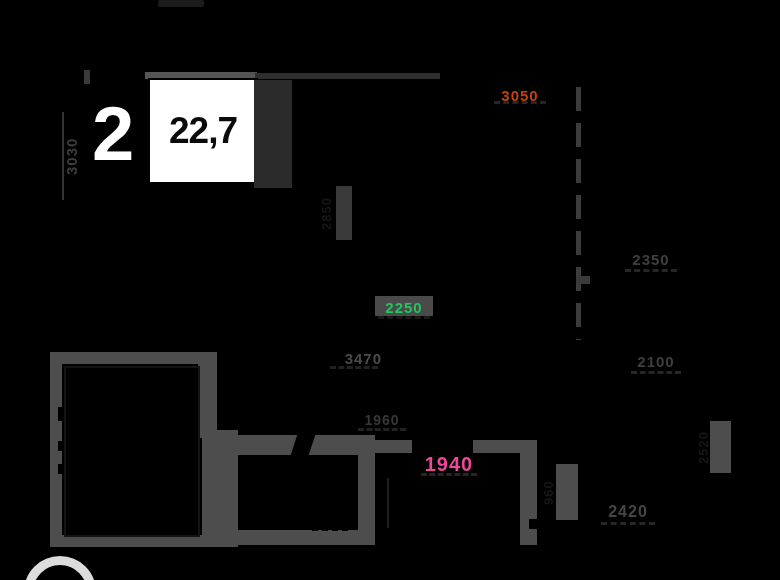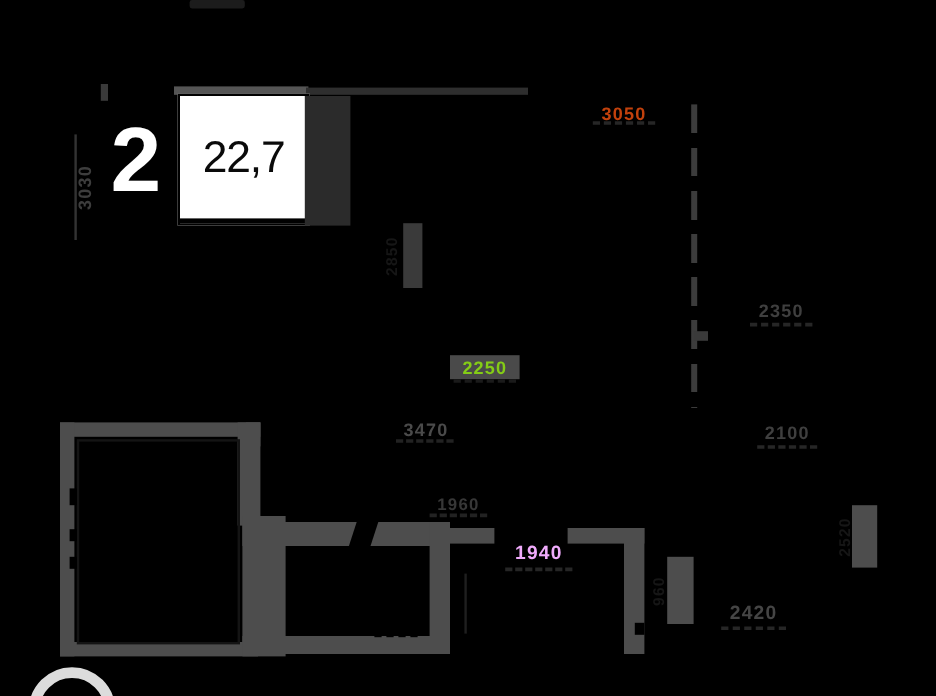--- a/index.html
+++ b/index.html
@@ -15,21 +15,21 @@
          font-weight:700;letter-spacing:1px;text-align:center;line-height:1;}
   .dark-vtext{color:#161616;font-size:13px;}
   .dashed-vline{position:absolute;width:5px;
      background:repeating-linear-gradient(180deg,#3c3c3c 0 24px,transparent 24px 36px);}
   
   .badge-num{position:absolute;left:92px;top:96px;color:#ffffff;font-size:76px;
              font-weight:700;line-height:1;}
   .area-box{position:absolute;left:148px;top:78px;width:106px;height:106px;background:#ffffff;
             border:2px solid #000;display:flex;flex-direction:column;}
   .area-row{flex:1;display:flex;align-items:center;justify-content:center;
-            color:#0a0a0a;font-size:37px;font-weight:400;letter-spacing:-1px;}
+            color:#0a0a0a;font-size:37px;font-weight:700;letter-spacing:-1px;}
   .area-div{height:4px;background:#000;}
   .interior-line{position:absolute;border:2px solid #141414;background:transparent;}
   .notch{position:absolute;background:#000;}
   .tickrow{position:absolute;display:flex;gap:4px;}
   .tickrow span{width:6px;height:9px;background:#000;display:block;}
   .door-wedge{position:absolute;background:#000;transform:skewX(-18deg);}
   .circle{position:absolute;border-radius:50%;border:9px solid #dcdcdc;background:#000;}
   .smudge{position:absolute;background:#1c1c1c;border-radius:2px;}
 </style>
 </head>
@@ -63,25 +63,25 @@
   <div class="dim-dash" style="left:625px;top:269px;width:52px;"></div>
 
   <div class="dim" style="left:628px;top:354px;width:56px;color:#3f3f3f;">2100</div>
   <div class="dim-dash" style="left:631px;top:371px;width:50px;"></div>
 
   <div class="wall" style="left:336px;top:186px;width:16px;height:54px;background:#3a3a3a;"></div>
   <div class="vtext dark-vtext" style="left:320px;top:186px;width:14px;height:56px;">2850</div>
 
   <div class="abs" style="left:375px;top:296px;width:58px;height:20px;background:#4a4a4a;
        display:flex;align-items:flex-end;justify-content:center;">
-    <span style="color:#84cc16;font-size:15px;font-weight:700;letter-spacing:1px;">2250</span>
+    <span style="color:#22c55e;font-size:15px;font-weight:700;letter-spacing:1px;">2250</span>
   </div>
   <div class="dim-dash" style="left:378px;top:316px;width:52px;border-color:#1a1a1a;"></div>
 
-  <div class="dim" style="left:328px;top:351px;width:54px;color:#4a4a4a;">3470</div>
+  <div class="dim" style="left:328px;top:351px;width:54px;color:#4a4a4a;text-align:right;">3470</div>
   <div class="dim-dash" style="left:330px;top:366px;width:48px;border-color:#222;"></div>
 
   <div class="wall" style="left:50px;top:352px;width:167px;height:12px;"></div>
   <div class="wall" style="left:205px;top:352px;width:12px;height:20px;"></div>
   <div class="wall" style="left:50px;top:352px;width:12px;height:195px;"></div>
   <div class="wall" style="left:50px;top:535px;width:165px;height:12px;"></div>
   <div class="wall" style="left:198px;top:352px;width:19px;height:86px;"></div>
   <div class="wall" style="left:202px;top:430px;width:36px;height:117px;"></div>
   <div class="interior-line" style="left:64px;top:366px;width:132px;height:167px;"></div>
   <div class="notch" style="left:58px;top:407px;width:6px;height:14px;"></div>
@@ -100,21 +100,21 @@
   </div>
 
   <div class="dim" style="left:356px;top:413px;width:52px;color:#373737;font-size:14px;">1960</div>
   <div class="dim-dash" style="left:358px;top:428px;width:48px;border-color:#222;"></div>
 
   <div class="wall" style="left:375px;top:440px;width:37px;height:13px;"></div>
   <div class="wall" style="left:473px;top:440px;width:64px;height:13px;"></div>
   <div class="wall" style="left:520px;top:440px;width:17px;height:105px;"></div>
   <div class="notch" style="left:529px;top:519px;width:8px;height:10px;"></div>
 
-  <div class="dim" style="left:418px;top:454px;width:62px;color:#f0abfc;font-size:16px;">1940</div>
+  <div class="dim" style="left:418px;top:454px;width:62px;color:#ec4899;font-size:20px;">1940</div>
   <div class="dim-dash" style="left:421px;top:473px;width:56px;"></div>
   <div class="abs" style="left:387px;top:478px;width:2px;height:50px;background:#1f1f1f;"></div>
 
   <div class="wall" style="left:556px;top:464px;width:22px;height:56px;"></div>
   <div class="vtext dark-vtext" style="left:542px;top:468px;width:14px;height:50px;">960</div>
 
   <div class="wall" style="left:710px;top:421px;width:21px;height:52px;"></div>
   <div class="vtext dark-vtext" style="left:697px;top:423px;width:14px;height:50px;">2520</div>
 
   <div class="dim" style="left:598px;top:504px;width:60px;color:#454545;font-size:16px;">2420</div>

